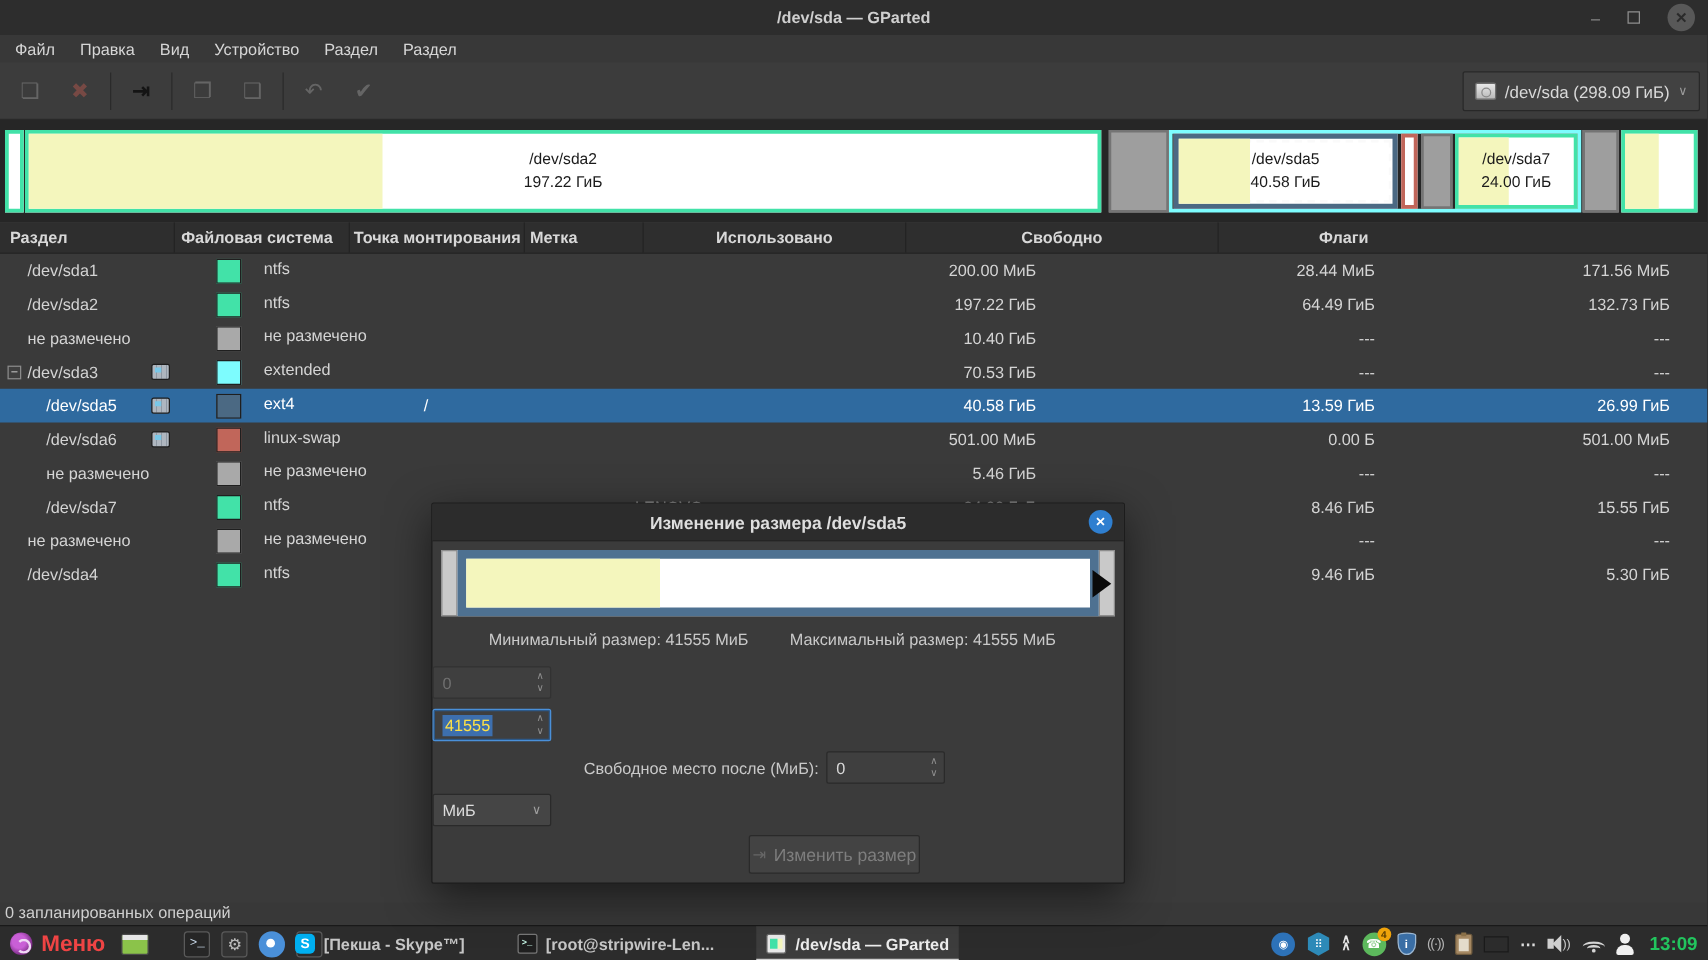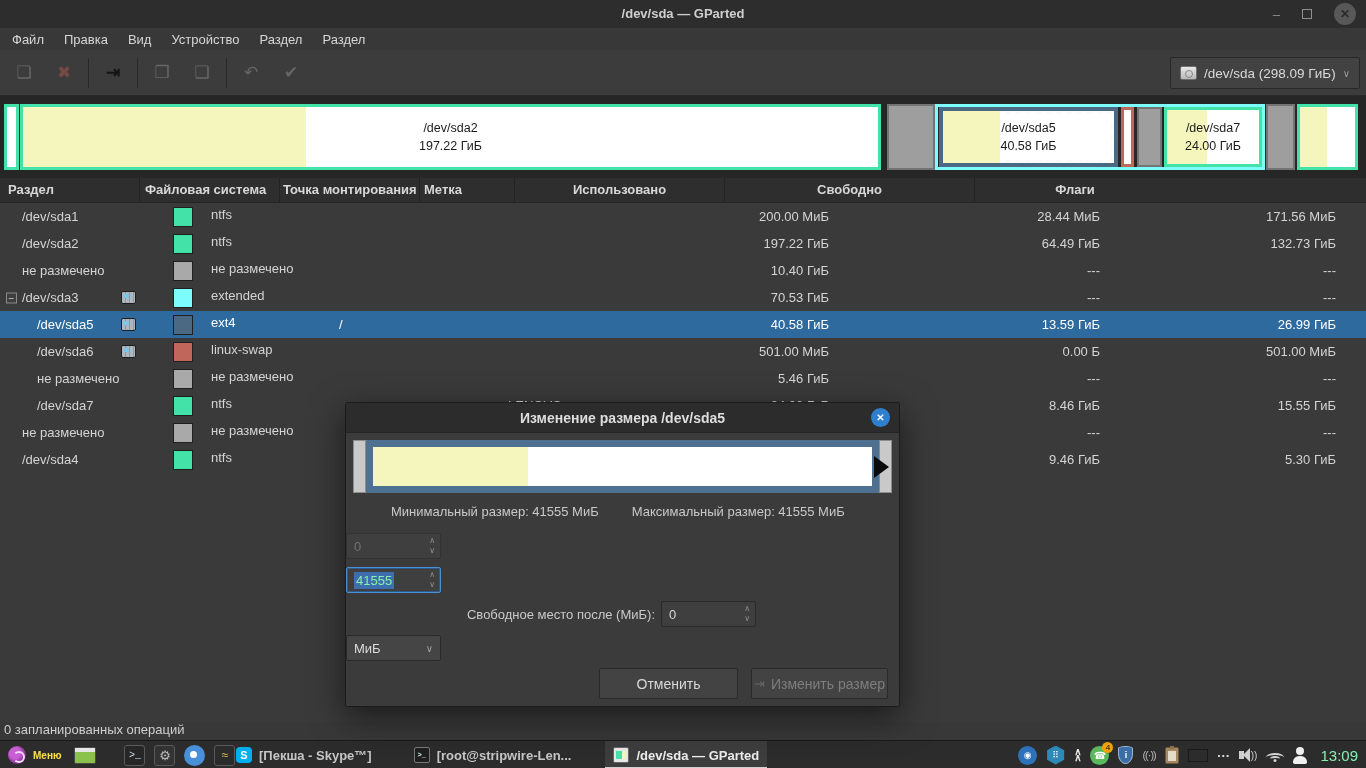--- a/index.html
+++ b/index.html
@@ -98,42 +98,42 @@
     border-top:11px solid transparent; border-bottom:11px solid transparent; border-left:15px solid #0a0a0a; z-index:2; }
   .mmrow { display:flex; margin-top:11px; font-size:13px; color:#c9c9c9; }
   .mmrow .mn { margin-left:45px; } .mmrow .mx { margin-left:33px; }
   .dlg-form { margin-top:14px; display:flex; flex-direction:column; gap:8px; }
   .frow { display:flex; align-items:center; height:26px; }
   .flabel { width:315px; text-align:right; padding-right:6px; font-size:13px; color:#c9c9c9; }
   .spin { position:relative; width:95px; height:26px; background:#3f3f3f; border:1px solid #2a2a2a;
     border-radius:2px; font-size:13px; color:#d8d8d8; display:flex; align-items:center; padding-left:7px; }
   .spin.disabled { color:#707070; border-color:#323232; }
   .spin.focused { border:1px solid #4a90d9; box-shadow:0 0 0 1px #2d5a8a inset; }
-  .selval { background:#3d6fae; color:#86efac; padding:1px 2px; }
+  .selval { background:#3d6fae; color:#fde047; padding:1px 2px; }
   .chevs { position:absolute; right:5px; top:2px; display:flex; flex-direction:column; line-height:10px; }
   .chevs i { font-style:normal; font-size:8px; color:#8f8f8f; }
   .combo { width:95px; height:26px; background:#454545; border:1px solid #2a2a2a; border-radius:2px;
     display:flex; align-items:center; font-size:13px; color:#dcdcdc; padding:0 7px; }
   .combo .cv { flex:1; } .combo .cchev { font-size:10px; color:#a0a0a0; }
   .dlg-buttons { position:absolute; left:253px; bottom:7px; display:flex; gap:13px; }
   .dbtn { height:31px; background:#434343; border:1px solid #2a2a2a; border-radius:2px;
     font-size:14px; color:#d8d8d8; display:flex; align-items:center; justify-content:center; }
   .dbtn.cancel { width:139px; }
   .dbtn.apply { width:137px; color:#7e7e7e; gap:6px; }
   .dbtn.apply .bicon { font-size:13px; opacity:.6; }
 
   
   .taskbar { position:absolute; left:0; top:740px; width:1366px; height:28px; background:#2c2c2c;
     border-top:1px solid #191919; }
   .tleft { position:absolute; left:4px; top:0; height:28px; display:flex; align-items:center; gap:9px; }
   .mintbtn { display:flex; align-items:center; gap:7px; padding:0 4px; }
   .minticon { width:18px; height:18px; border-radius:50%; background:radial-gradient(circle at 40% 40%, #c95fd6 0 35%, #7a2c84 70%); position:relative; }
   .minticon:after { content:""; position:absolute; left:5px; top:5px; width:8px; height:8px;
     border:2px solid #f0d9f5; border-left-color:transparent; border-radius:50%; }
-  .mintlabel { font-weight:bold; font-size:10px; color:#fde047; }
+  .mintlabel { font-weight:bold; font-size:18px; color:#ef4444; }
   .deskicon { width:22px; height:17px; background:#8bc34a; border:1px solid #4a4a4a; border-radius:2px; position:relative; }
   .deskicon:after { content:""; position:absolute; left:0; right:0; top:0; height:4px; background:#e6e6e6; }
   .lnch { width:21px; height:21px; border-radius:3px; display:flex; align-items:center; justify-content:center; font-size:10px; }
   .l-term { background:#262626; border:1px solid #5a5a5a; color:#cde; font-family:"Liberation Mono", monospace; }
   .l-gear { background:#333; border:1px solid #5a5a5a; color:#bbb; font-size:13px; }
   .l-chrome { background:#4a90d9; border-radius:50%; position:relative; }
   .l-chrome:after { content:""; position:absolute; left:6px; top:6px; width:7px; height:7px; background:#fff; border-radius:50%; }
   .l-mon { background:#2b2b2b; border:1px solid #5a5a5a; color:#d6c35a; font-size:12px; }
   .twindows { position:absolute; left:228px; top:0; height:28px; display:flex; gap:26px; }
   .wbtn { display:flex; align-items:center; gap:7px; padding:0 8px; font-size:13px; font-weight:bold; color:#c6c6c6; }
@@ -168,21 +168,21 @@
   .vcone { width:0; height:0; border-top:7px solid transparent; border-bottom:7px solid transparent; border-right:7px solid #cfcfcf; margin-left:-1px; }
   .vwaves { font-size:10px; margin-left:1px; color:#cfcfcf; }
   .ti-wifi { position:relative; width:18px; height:13px; }
   .ti-wifi span { position:absolute; left:50%; border:2px solid #d5d5d5; border-bottom:none; border-left:none; border-right:none; border-radius:50% 50% 0 0; }
   .w1 { width:18px; height:9px; bottom:0; transform:translateX(-50%); }
   .w2 { width:11px; height:6px; bottom:0; transform:translateX(-50%); }
   .ti-wifi:after { content:""; position:absolute; left:50%; bottom:0; width:3px; height:3px; background:#d5d5d5; border-radius:50%; transform:translateX(-50%); }
   .ti-user { position:relative; width:14px; height:17px; }
   .ti-user:before { content:""; position:absolute; left:50%; top:0; transform:translateX(-50%); width:8px; height:8px; border-radius:50%; background:#f0f0f0; }
   .ti-user:after { content:""; position:absolute; left:0; bottom:0; width:14px; height:8px; border-radius:7px 7px 2px 2px; background:#f0f0f0; }
-  .clock { font-size:15px; font-weight:normal; color:#86efac; padding:0 4px; }
+  .clock { font-size:15px; font-weight:bold; color:#22c55e; padding:0 4px; }
 </style>
 </head>
 <body>
 
 <div class="screen">
 
   <div class="titlebar">
     <div class="wtitle">/dev/sda — GParted</div>
     <div class="winctl">
       <span class="wc">–</span>
@@ -470,21 +470,20 @@
         </div>
       </div>
       <div class="frow">
         <div class="combo">
           <span class="cv">МиБ</span>
           <span class="cchev">∨</span>
         </div>
       </div>
     </div>
     <div class="dlg-buttons">
-      <div class="dbtn cancel">Отменить</div>
       <div class="dbtn apply">
         <span class="bicon">⇥</span>
         <span>Изменить размер</span>
       </div>
     </div>
   </div>
 
   <div class="taskbar">
     <div class="tleft">
       <div class="mintbtn">

